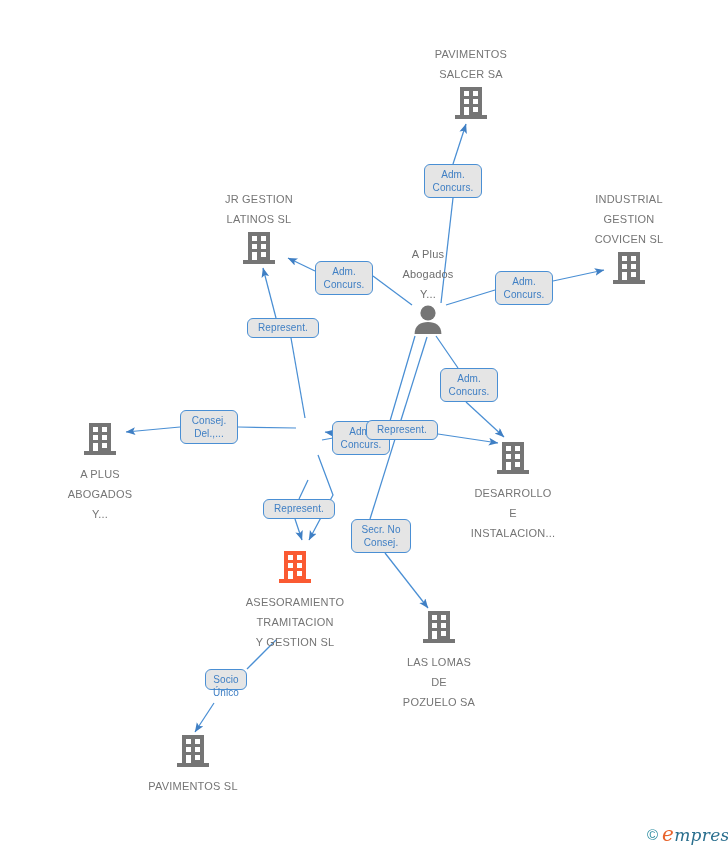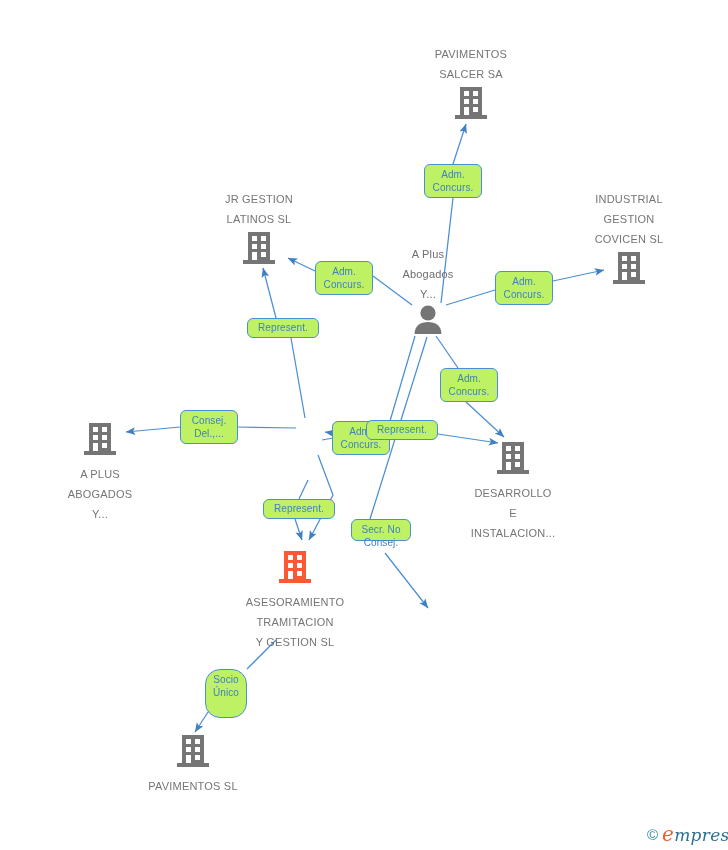--- a/index.html
+++ b/index.html
@@ -39,21 +39,21 @@
   }
   .node-label.person {
     color: #6e6e6e;
   }
   .icon-wrap {
     display: block;
     margin: 0 auto;
   }
   .edge-label {
     position: absolute;
-    background: #bef264;
+    background: #e5e5e5;
     border: 1.2px solid #4a8fd4;
     border-radius: 6px;
     color: #3f7fc4;
     font-size: 10px;
     line-height: 12.5px;
     text-align: center;
     padding: 4px 6px;
     white-space: pre-line;
     box-sizing: border-box;
     letter-spacing: 0.1px;
@@ -243,20 +243,37 @@
         <rect x="20" y="15" width="5" height="5" fill="#ffffff"></rect>
         <rect x="11" y="23" width="5" height="8" fill="#ffffff"></rect>
         <rect x="20" y="23" width="5" height="5" fill="#ffffff"></rect>
       </svg>
     </span>
     <div class="node-label">ASESORAMIENTO
 TRAMITACION
 Y GESTION SL</div>
   </div>
 
+  <div class="node" style="left:379px; top:608px; width:120px;">
+    <span class="icon-wrap">
+      <svg width="36" height="40" viewBox="0 0 36 40">
+        <rect x="7" y="3" width="22" height="31" fill="#757575"></rect>
+        <rect x="2" y="31" width="32" height="4" fill="#757575"></rect>
+        <rect x="11" y="7" width="5" height="5" fill="#ffffff"></rect>
+        <rect x="20" y="7" width="5" height="5" fill="#ffffff"></rect>
+        <rect x="11" y="15" width="5" height="5" fill="#ffffff"></rect>
+        <rect x="20" y="15" width="5" height="5" fill="#ffffff"></rect>
+        <rect x="11" y="23" width="5" height="8" fill="#ffffff"></rect>
+        <rect x="20" y="23" width="5" height="5" fill="#ffffff"></rect>
+      </svg>
+    </span>
+    <div class="node-label">LAS LOMAS
+DE
+POZUELO SA</div>
+  </div>
 
   <div class="node" style="left:133px; top:732px; width:120px;">
     <span class="icon-wrap">
       <svg width="36" height="40" viewBox="0 0 36 40">
         <rect x="7" y="3" width="22" height="31" fill="#757575"></rect>
         <rect x="2" y="31" width="32" height="4" fill="#757575"></rect>
         <rect x="11" y="7" width="5" height="5" fill="#ffffff"></rect>
         <rect x="20" y="7" width="5" height="5" fill="#ffffff"></rect>
         <rect x="11" y="15" width="5" height="5" fill="#ffffff"></rect>
         <rect x="20" y="15" width="5" height="5" fill="#ffffff"></rect>
@@ -284,24 +301,24 @@
   <div class="edge-label" style="left:180px; top:410px; width:58px; height:34px;">Consej.
 Del.,...</div>
 
   <div class="edge-label" style="left:332px; top:421px; width:58px; height:34px;">Adm.
 Concurs.</div>
 
   <div class="edge-label" style="left:366px; top:420px; width:72px; height:20px; padding:3px 4px;">Represent.</div>
 
   <div class="edge-label" style="left:263px; top:499px; width:72px; height:20px; padding:3px 4px;">Represent.</div>
 
-  <div class="edge-label" style="left:351px; top:519px; width:60px; height:22px;">Secr.  No
+  <div class="edge-label" style="left:351px; top:519px; width:60px; height:34px;">Secr.  No
 Consej.</div>
 
-  <div class="edge-label" style="left:205px; top:669px; width:42px; height:49px;border-radius:15px;">Socio
+  <div class="edge-label" style="left:205px; top:669px; width:42px; height:21px;">Socio
 Único</div>
 
   <div class="watermark" style="left:647px; top:822px;">
     <span class="wm-c">©</span>
     <span class="wm-text"><span class="first">e</span><span>mpresia</span></span>
   </div>
 
 </div>
 
 </body></html>

